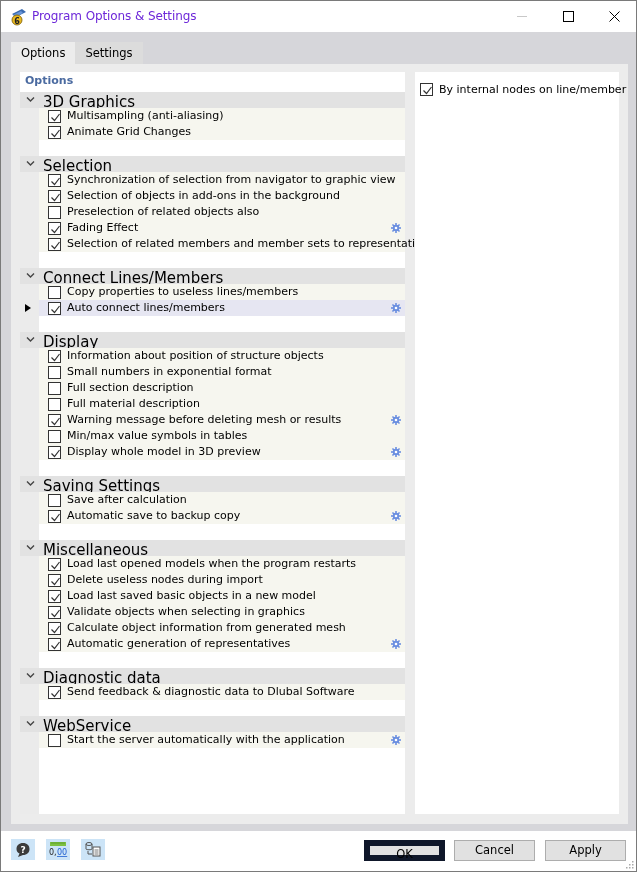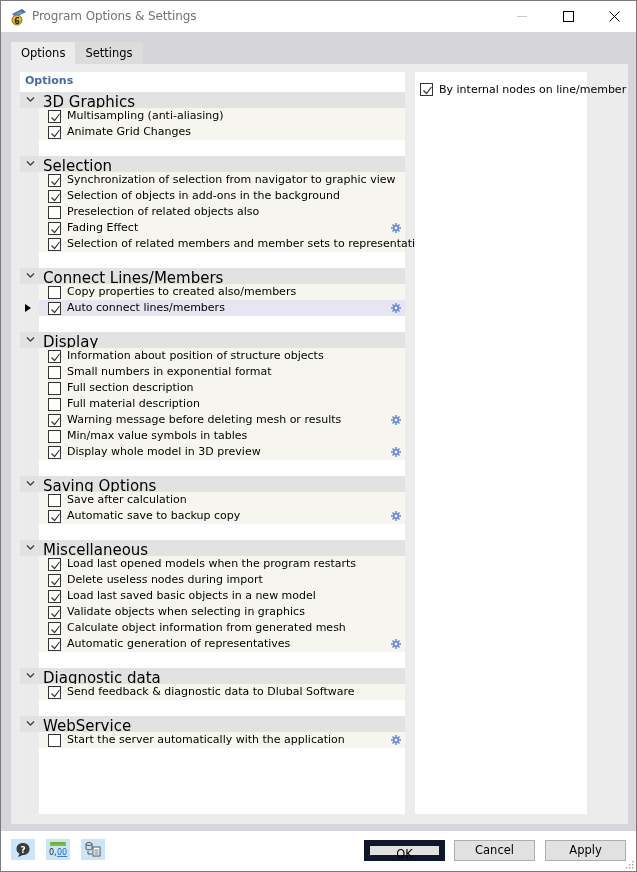--- a/index.html
+++ b/index.html
@@ -16,21 +16,21 @@
     border: 1px solid #7a7a7a;
     background: #fff;
   }
   .titlebar {
     position: absolute; left: 0; top: 0; width: 635px; height: 31px;
     background: #fff;
   }
   .app-icon { position: absolute; left: 8px; top: 7px; width: 18px; height: 18px; }
   .title-text {
     position: absolute; left: 31px; top: 8px;
-    font-size: 12px; color: #737373; letter-spacing: -0.1px;
+    font-size: 12px; color: #6d28d9; letter-spacing: -0.1px;
   }
   .win-btn {
     position: absolute; top: 0; width: 46px; height: 31px;
     display: flex; align-items: center; justify-content: center;
   }
   .win-min { left: 498px; }
   .win-max { left: 544px; }
   .win-close { left: 590px; }
 
   .body-area {
@@ -76,21 +76,21 @@
   .checkbox {
     position: absolute; left: 9px; top: 2px; width: 13px; height: 13px;
     border: 1px solid #333; background: #fff;
   }
   .checkbox svg { position: absolute; left: 1px; top: 1px; }
   .item-label { position: absolute; left: 28px; top: 1px; font-size: 11px; white-space: nowrap; }
   .gear { position: absolute; right: 4px; top: 3px; width: 10px; height: 10px; }
   .section-spacer { height: 16px; margin-left: 19px; background: #fff; }
 
   .right-panel {
-    position: absolute; left: 404px; top: 8px; width: 172px; height: 742px;
+    position: absolute; left: 404px; top: 8px; width: 204px; height: 742px;
     background: #fff;
   }
   .right-item { position: absolute; left: 5px; top: 10px; height: 16px; }
   .right-item .checkbox { left: 0; top: 1px; }
   .right-item .item-label { left: 19px; top: 1px; }
 
   .footer {
     position: absolute; left: 0; top: 830px; width: 635px; height: 40px; background: #fff;
   }
   .foot-icon {
@@ -234,21 +234,21 @@
             </div>
             <div class="section">
               <div class="section-header">
                 <svg class="chevron" viewBox="0 0 9 9">
                   <path d="M1 2.5 L4.5 6 L8 2.5" fill="none" stroke="#444" stroke-width="1.4"></path>
                 </svg>
                 <span class="section-title">Connect Lines/Members</span>
               </div>
               <div class="item">
                 <span class="checkbox"></span>
-                <span class="item-label">Copy properties to created also/members</span>
+                <span class="item-label">Copy properties to useless lines/members</span>
               </div>
               <div class="item selected">
                 <svg class="row-marker" viewBox="0 0 6 8">
                   <path d="M0 0 L6 4 L0 8 Z" fill="#000"></path>
                 </svg>
                 <span class="checkbox">
                   <svg width="11" height="11">
                     <path d="M1.5 5.5 L4.5 8.5 L9.5 2" fill="none" stroke="#333" stroke-width="1.2"></path>
                   </svg>
                 </span>
@@ -333,21 +333,21 @@
                   <circle cx="5" cy="5" r="1.3" fill="#fff"></circle>
                 </svg>
               </div>
               <div class="section-spacer"></div>
             </div>
             <div class="section">
               <div class="section-header">
                 <svg class="chevron" viewBox="0 0 9 9">
                   <path d="M1 2.5 L4.5 6 L8 2.5" fill="none" stroke="#444" stroke-width="1.4"></path>
                 </svg>
-                <span class="section-title">Saving Options</span>
+                <span class="section-title">Saving Settings</span>
               </div>
               <div class="item">
                 <span class="checkbox"></span>
                 <span class="item-label">Save after calculation</span>
               </div>
               <div class="item">
                 <span class="checkbox">
                   <svg width="11" height="11">
                     <path d="M1.5 5.5 L4.5 8.5 L9.5 2" fill="none" stroke="#333" stroke-width="1.2"></path>
                   </svg>

